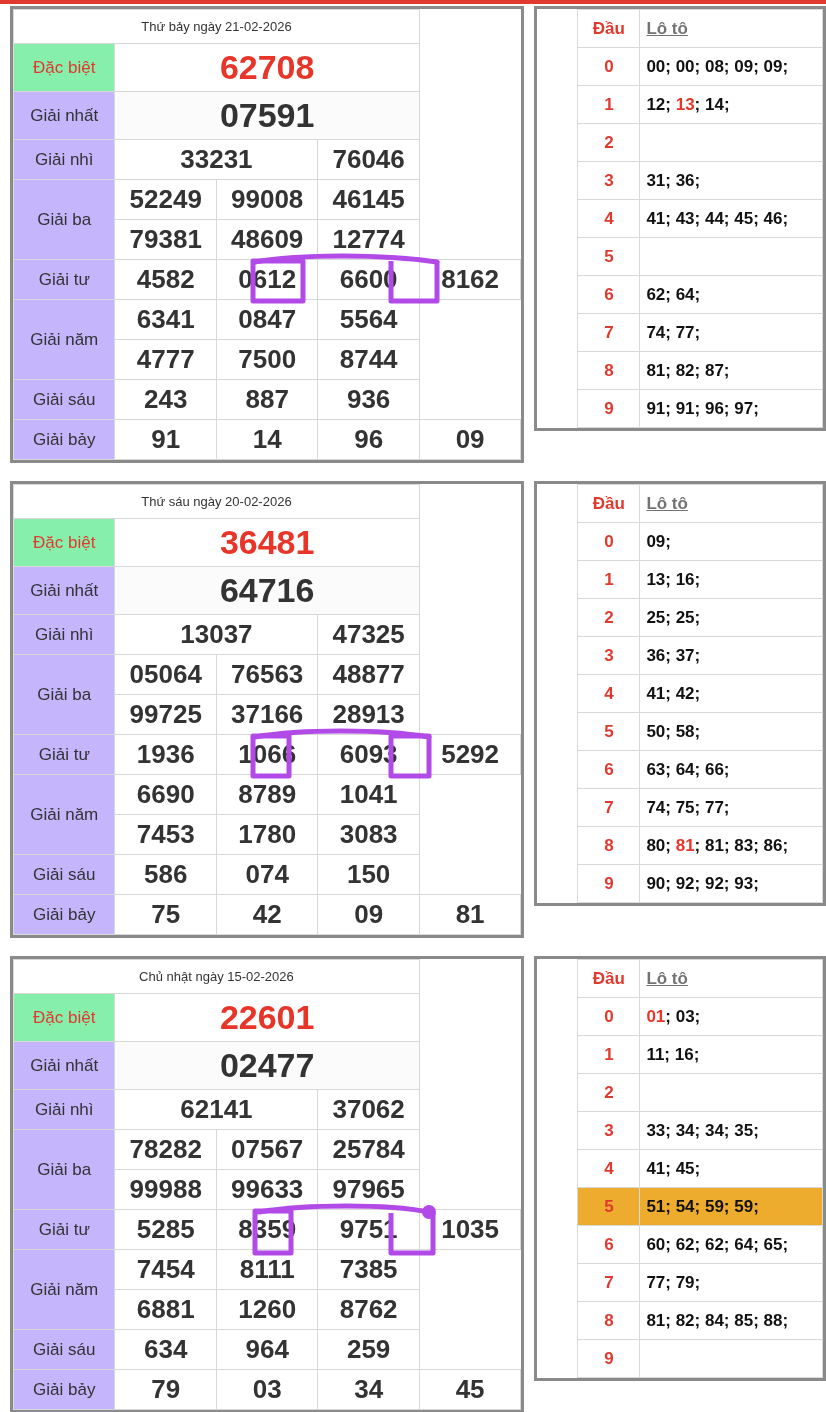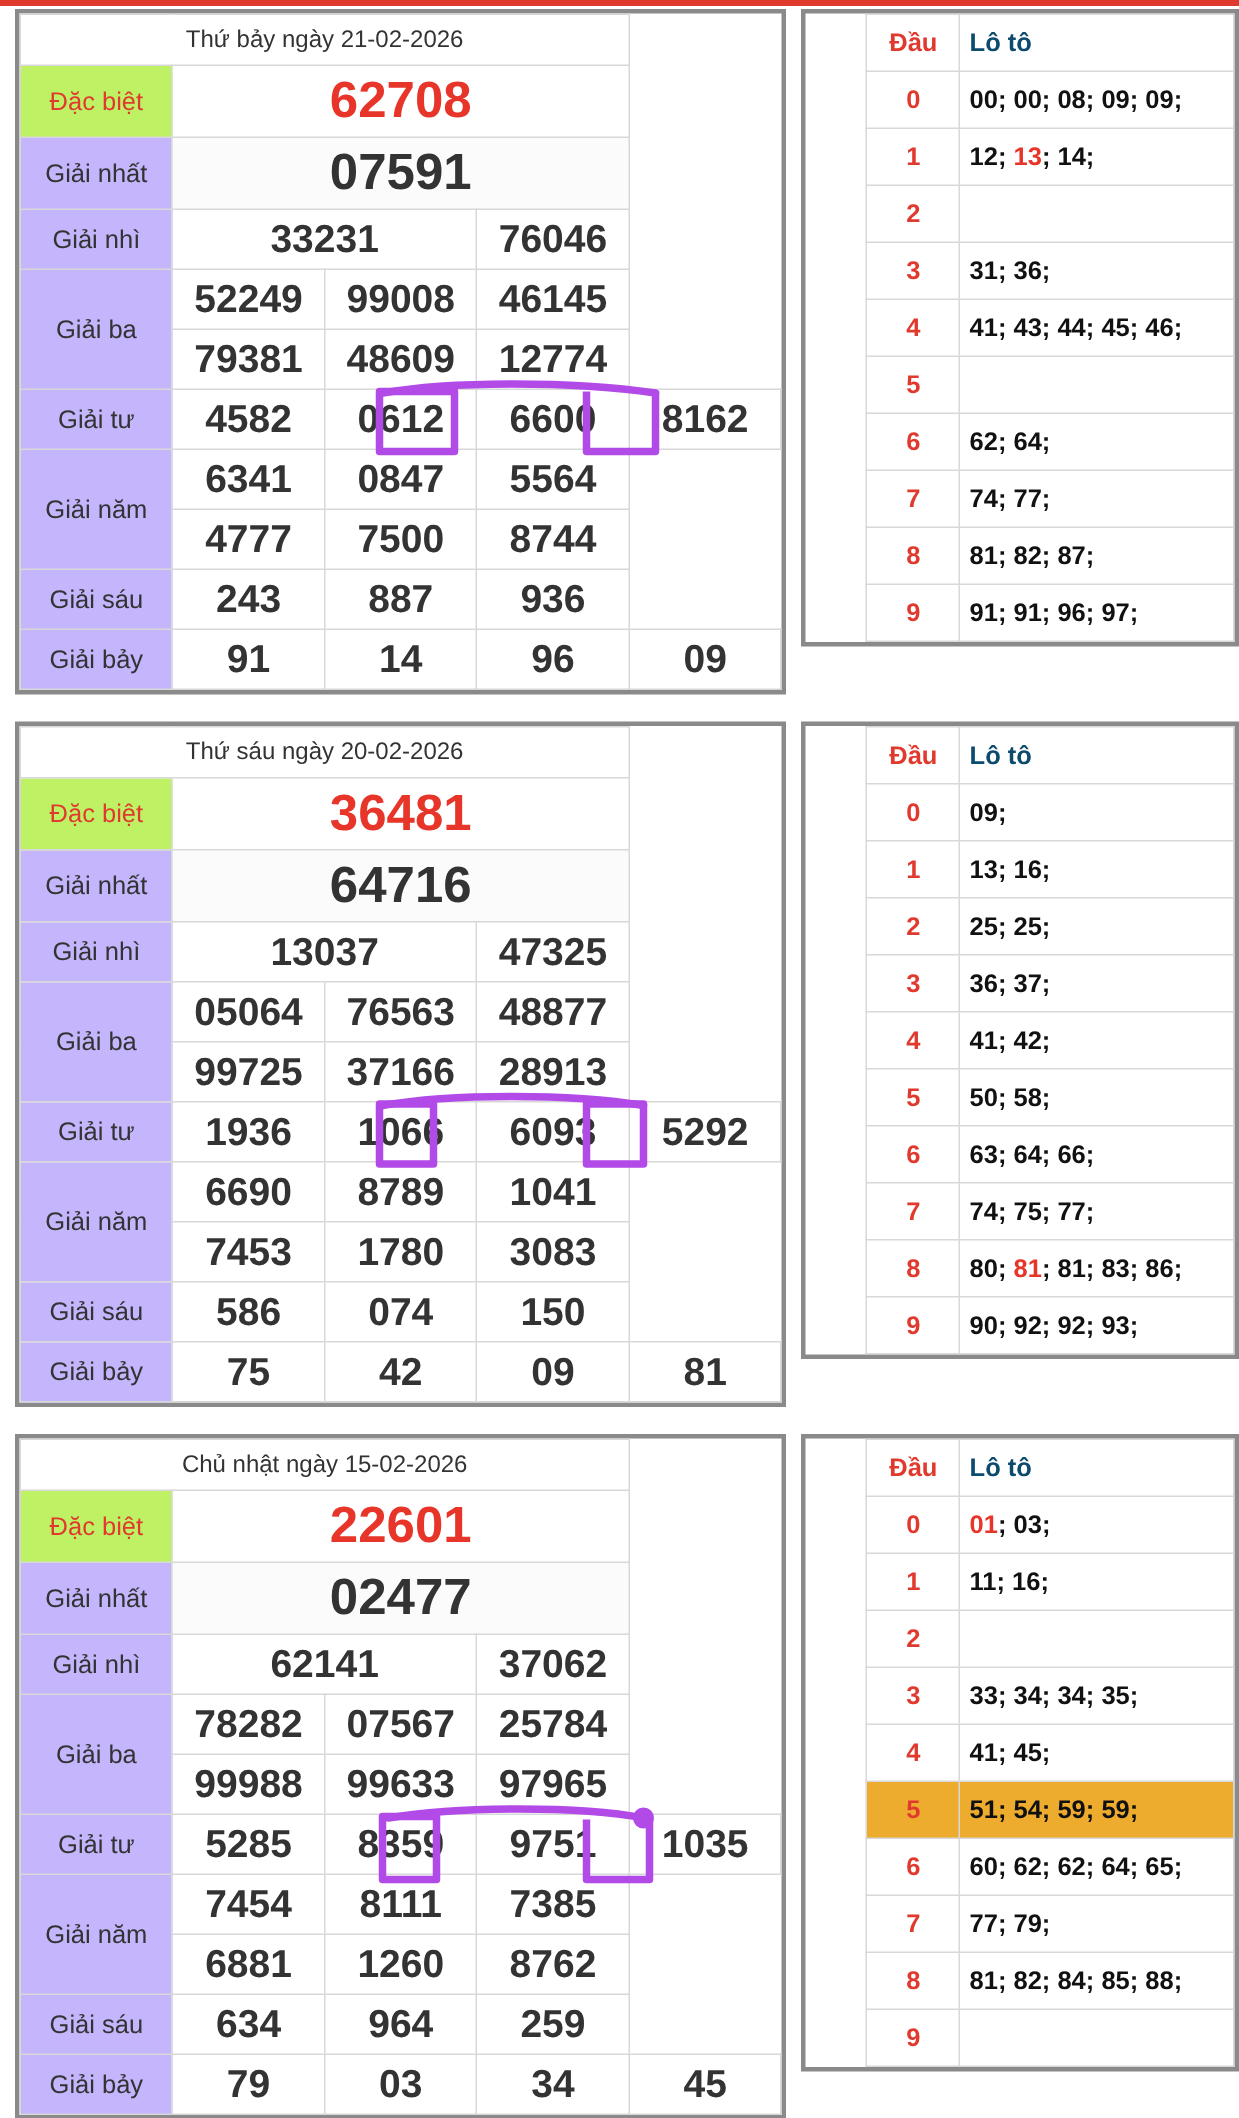--- a/index.html
+++ b/index.html
@@ -51,39 +51,39 @@
     border: 1px solid #d8d8d8;
     text-align: center;
     color: #333333;
     font-size: 24px;
     font-weight: bold;
     padding: 4px 0;
     height: 40px;
     box-sizing: border-box;
   }
   .rt td.head {
-    font-size: 16px;
+    font-size: 13px;
     font-weight: normal;
     color: #333;
     height: 34px;
     padding: 4px 0;
     text-align: center;
   }
   .rt td.label {
     font-size: 17px;
     font-weight: normal;
     color: #333333;
     width: 112px;
     background: #c4b5fd;
   }
   .rt td.db {
     color: #e03a2f;
     font-size: 17px;
     font-weight: normal;
-    background: #bef264;
+    background: #86efac;
   }
   .rt td.dbnum {
     color: #e8352a;
     font-size: 34px;
     font-weight: bold;
   }
   .rt td.g1 {
     font-size: 34px;
     background: #fbfbfb;
   }
@@ -119,22 +119,23 @@
     text-align: center;
     color: #e03a2f;
   }
   .ht td.hcolhdr {
     width: 62px;
     text-align: center;
     color: #e03a2f;
     font-weight: bold;
   }
   .ht td.lcolhdr {
-    color: #0c4a6e;
+    color: #737373;
     font-weight: bold;
+    text-decoration: underline;
   }
   .ht td.lcol {
     color: #111111;
   }
   .ht td.hl { background: #eeac2e; }
   .rednum { color: #e8352a; }
 
   
   .ann {
     position: absolute;

